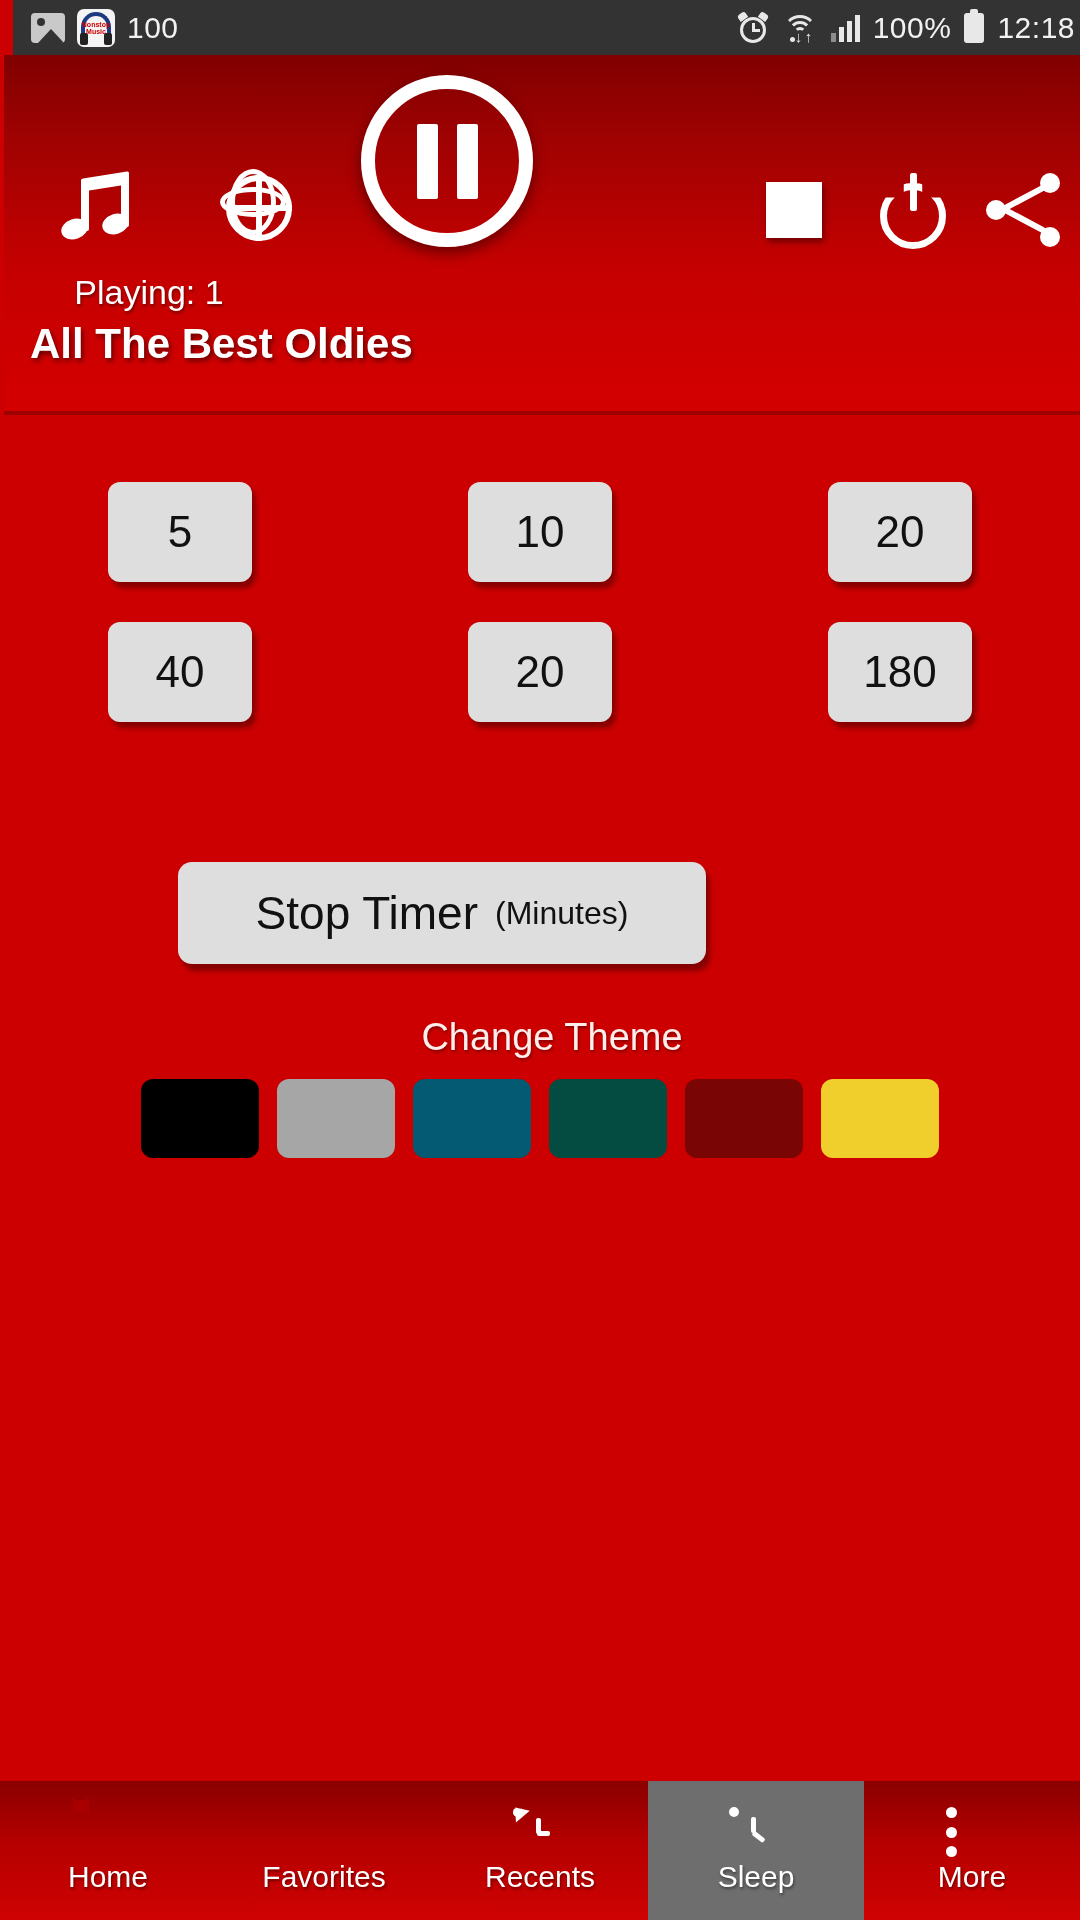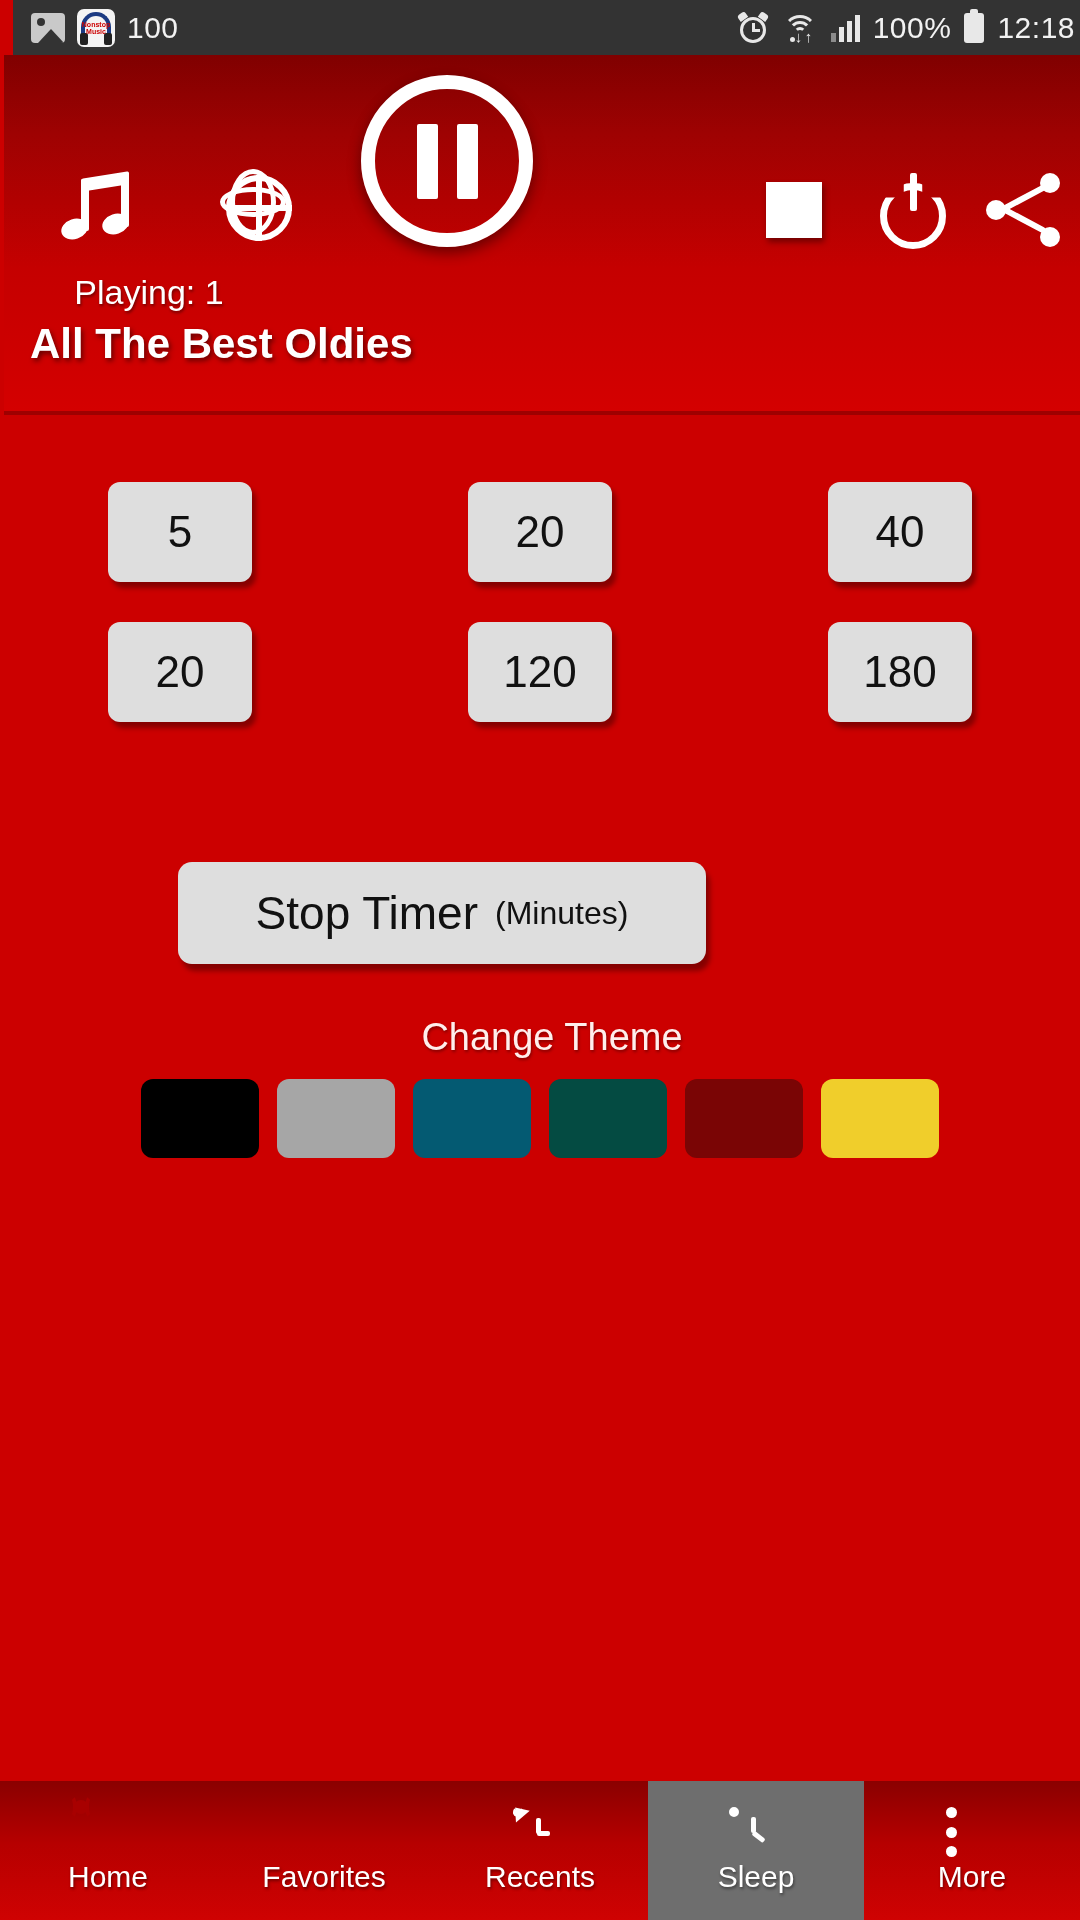--- a/index.html
+++ b/index.html
@@ -318,24 +318,24 @@
   </div>
 
   <div class="playing-label">Playing: 1</div>
   <div class="station-title">All The Best Oldies</div>
 </div>
 
 <div class="content">
 
   <div class="grid">
     <button class="tbtn">5</button>
+    <button class="tbtn">10</button>
     <button class="tbtn">20</button>
     <button class="tbtn">40</button>
     <button class="tbtn">20</button>
-    <button class="tbtn">120</button>
     <button class="tbtn">180</button>
   </div>
 
   <button class="stop-timer">
     <span class="big">Stop Timer</span>
     <span class="small">(Minutes)</span>
   </button>
 
   <div class="change-theme">Change Theme</div>
 

